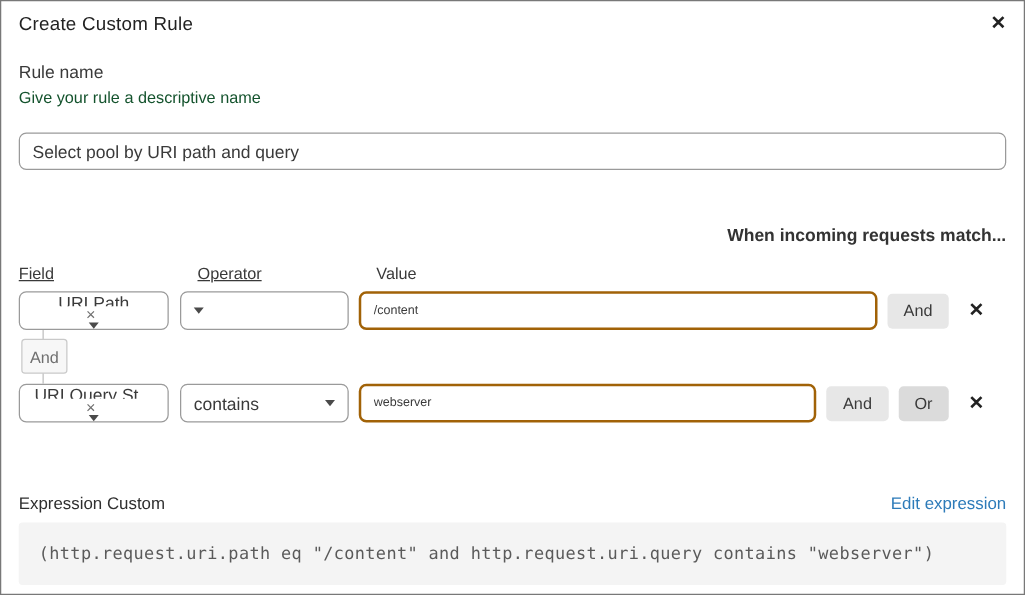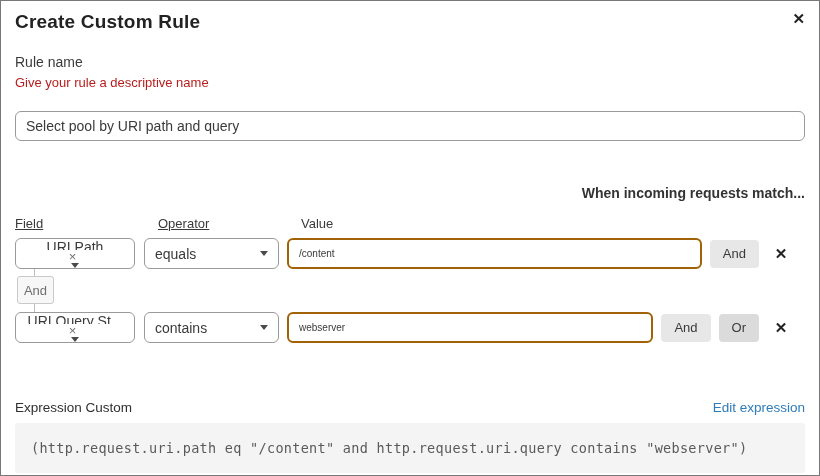--- a/index.html
+++ b/index.html
@@ -10,32 +10,32 @@
     width: 820px; height: 476px;
     background: #fff;
     border: 1px solid #787878;
     position: relative;
     padding: 0 14px;
     overflow: hidden;
   }
 
   .title {
     padding-top: 10px;
-    font-size: 19px; font-weight: 700; color: #222;
+    font-size: 15px; font-weight: 400; color: #222;
     letter-spacing: .2px;
   }
   .close-btn {
     position: absolute; top: 6px; right: 10px;
     background: none; border: 0; cursor: pointer;
     font-family: inherit; font-size: 15px; font-weight: 700; color: #222;
     line-height: 1; padding: 4px;
   }
 
   .field-label { margin-top: 21px; font-size: 14px; color: #3a3a3a; }
-  .field-hint  { margin-top: 5px;  font-size: 13px; color: #b91c1c; }
+  .field-hint  { margin-top: 5px;  font-size: 13px; color: #14532d; }
   .text-input {
     margin-top: 21px; width: 100%; height: 30px;
     border: 1px solid #9a9a9a; border-radius: 6px;
     padding: 0 10px; font-size: 14px; color: #3a3a3a;
     font-family: inherit; background: #fff; outline: none;
   }
 
   .match-heading { margin-top: 44px; font-size: 14px; font-weight: 700; color: #333; text-align: right; }
 
   .col-labels { display: flex; margin-top: 15px; font-size: 13px; color: #3a3a3a; }
@@ -125,21 +125,20 @@
   </div>
 
   
   <div class="cond-row">
     <div class="select field-select">
       <span class="sel-text">URI Path</span>
       <span class="clear-x">×</span>
       <span class="caret"></span>
     </div>
     <div class="select op-select">
-      <span class="sel-text">equals</span>
       <span class="caret"></span>
     </div>
     <input class="value-input" type="text" value="/content" style="">
     <button class="chip-btn">And</button>
     <button class="row-delete">✕</button>
   </div>
 
   
   <div class="connector">
     <div class="vline"></div>

